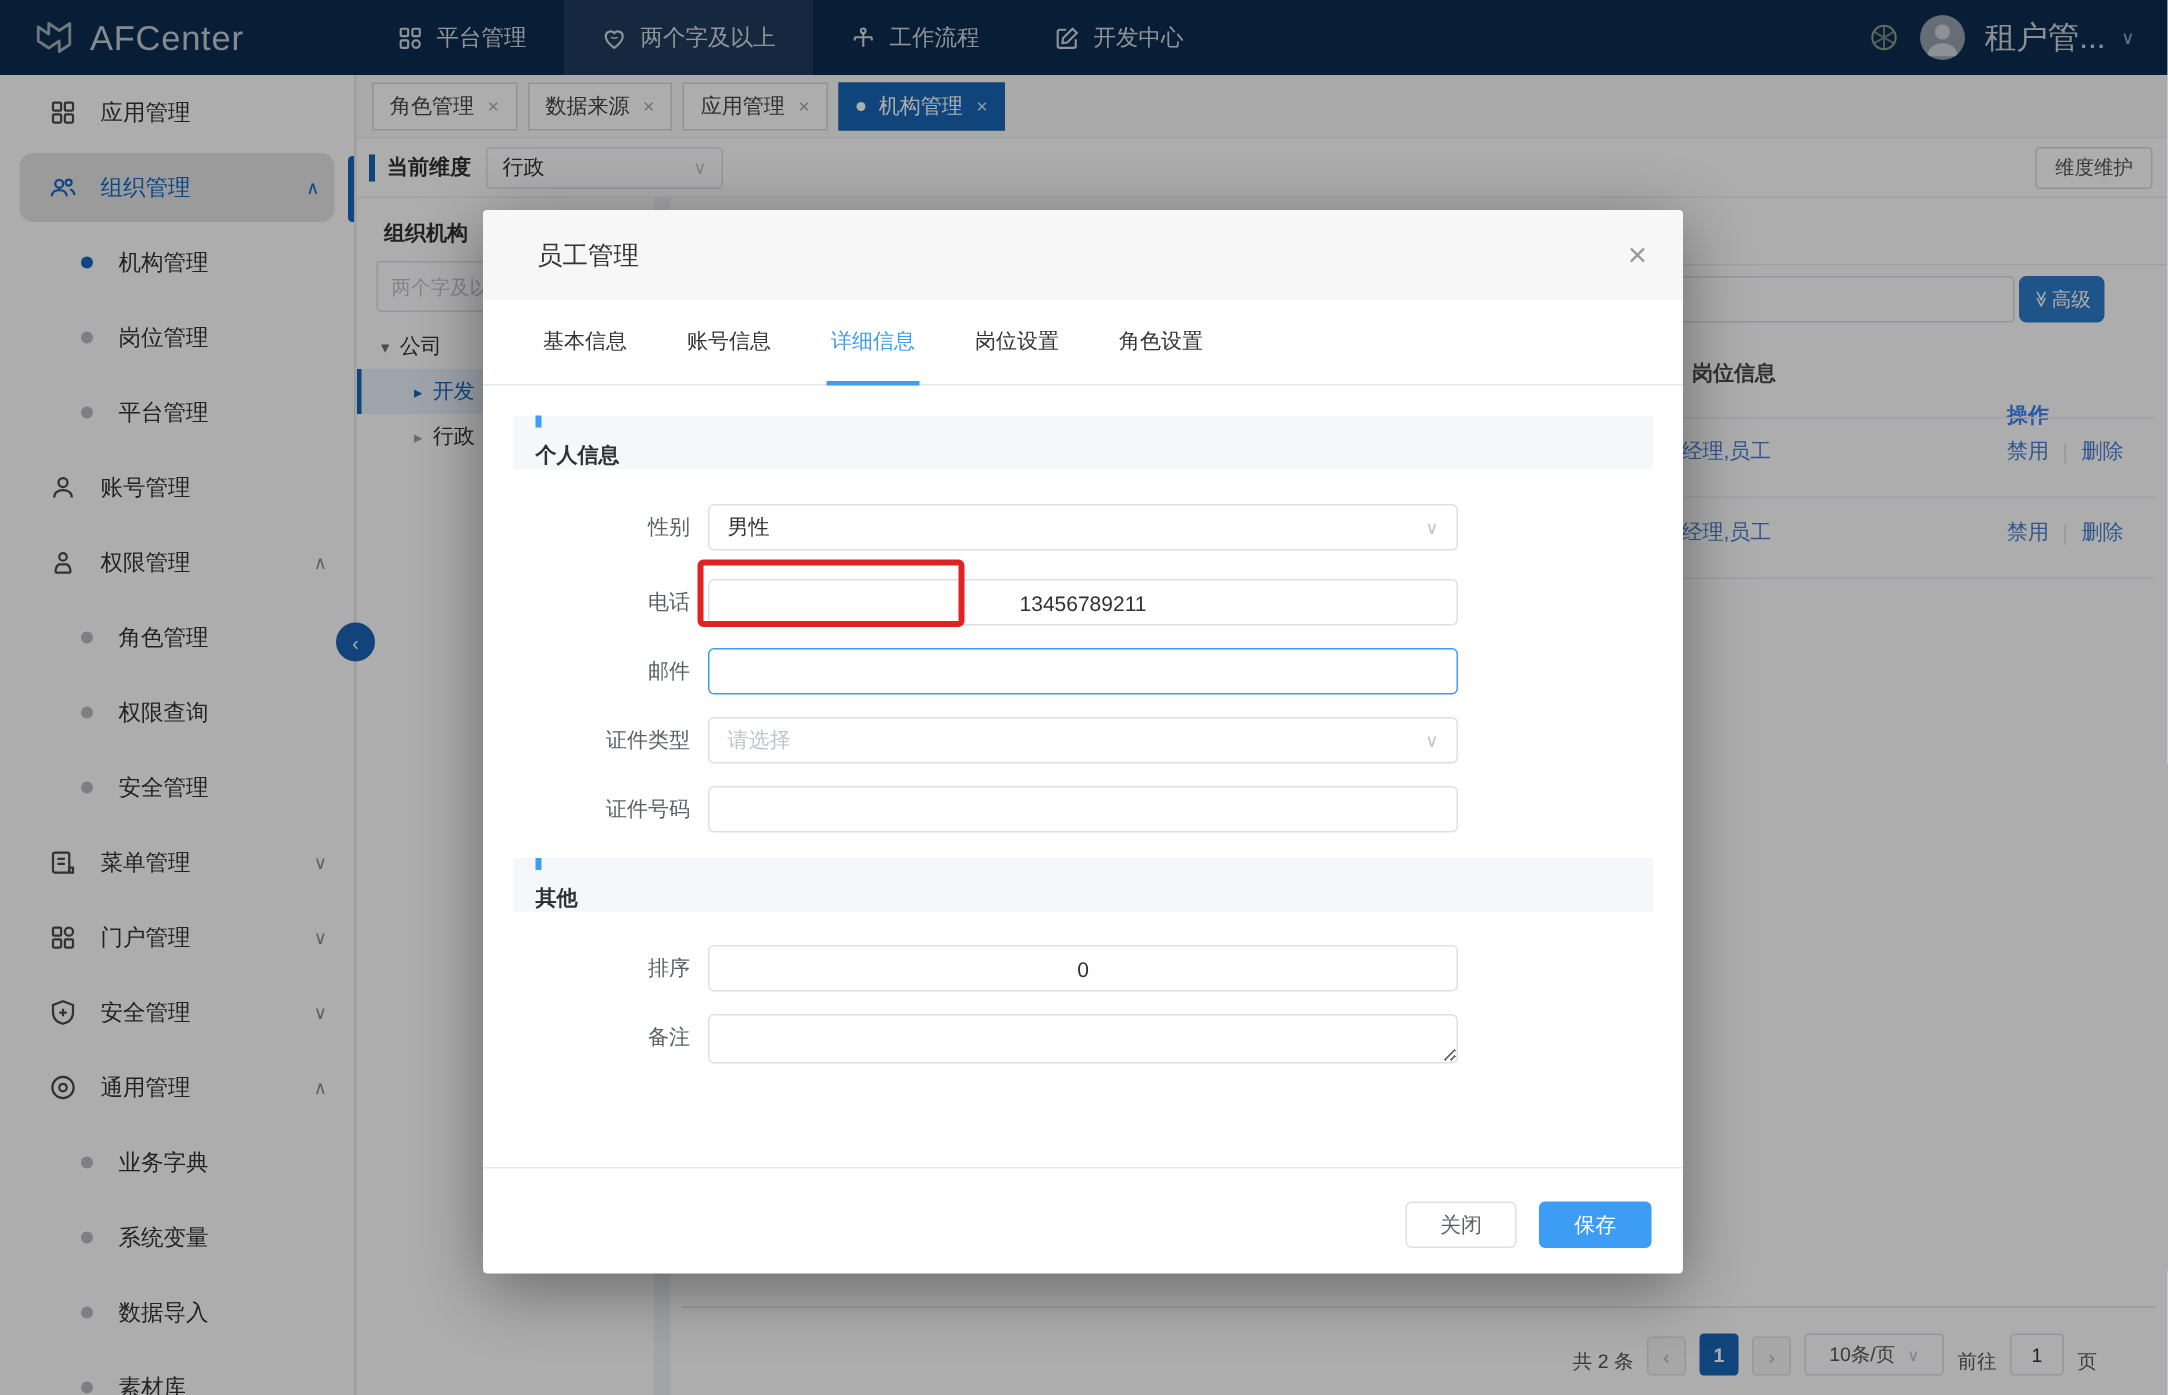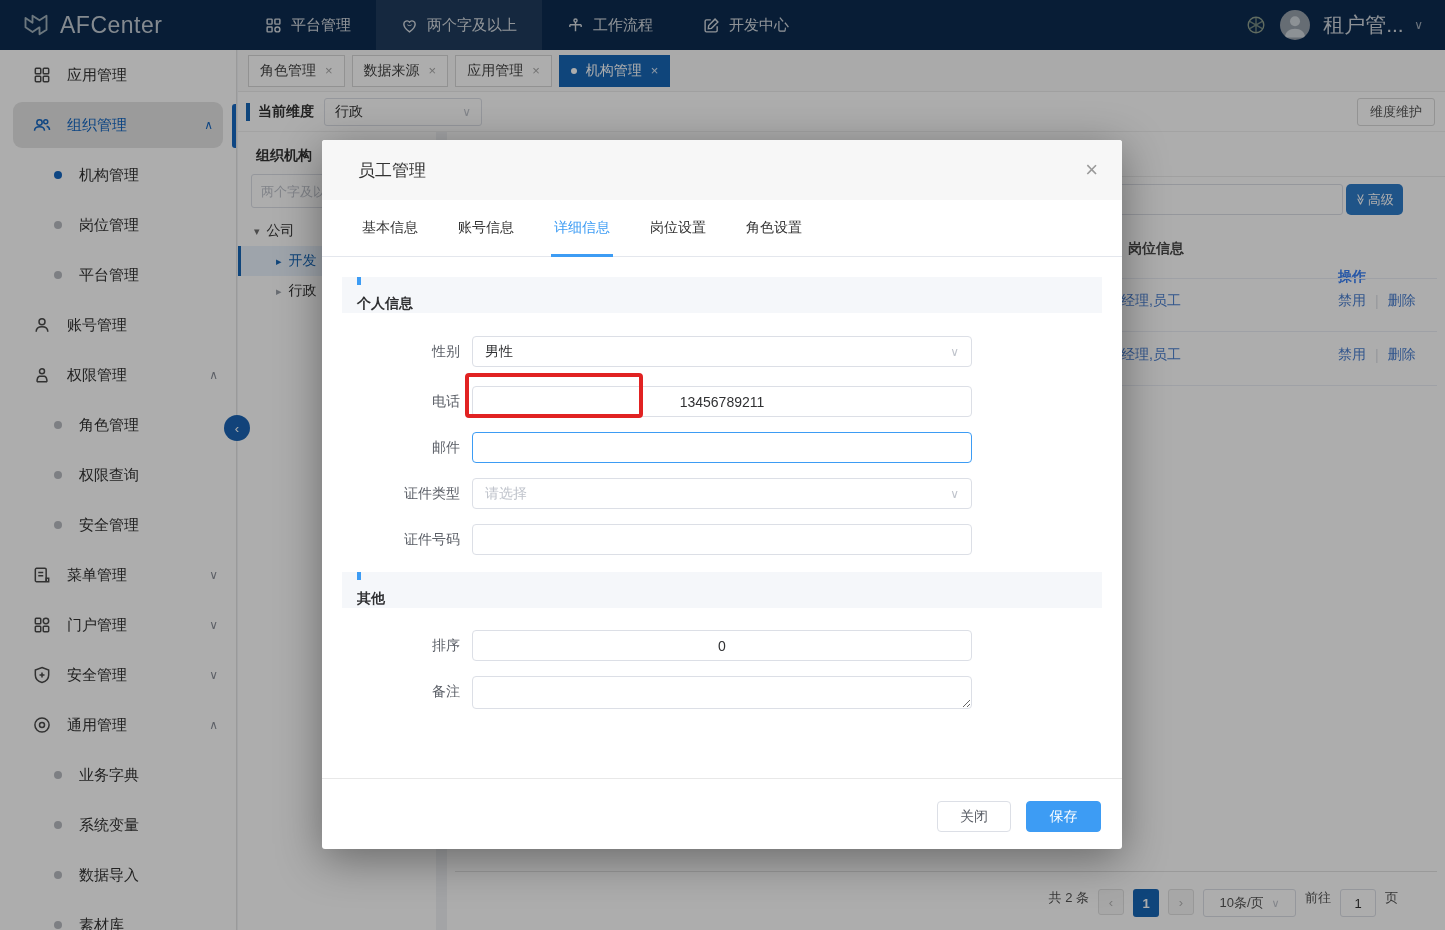--- a/index.html
+++ b/index.html
@@ -96,21 +96,21 @@
     justify-content:center; font-size:13px; gap:1px; cursor:pointer; }
   .adv-btn .dbl { display:inline-block; transform:rotate(90deg); font-size:11px; }
   .th-pos { position:absolute; left:681px; top:108px; font-weight:bold; color:#4a4a4a; }
   .th-act { position:absolute; left:891px; top:108px; font-weight:bold; color:#3b82f6;margin-top:28px; }
   .h-border { position:absolute; left:8px; right:8px; border-top:1px solid #ebeef5; }
   .cell-pos { position:absolute; left:674px; color:#4a7fd0; cursor:pointer; }
   .cell-act { position:absolute; left:891px; display:flex; gap:9px; align-items:center; }
   .cell-act a { color:#4a7fd0; text-decoration:none; cursor:pointer; }
   .cell-act .sep { color:#dcdfe6; }
   .bottom-line { position:absolute; left:8px; right:8px; top:739px; border-top:1px solid #e4e4e4; }
-  .pager { position:absolute; top:757px; right:47px; display:flex; align-items:flex-start;
+  .pager { position:absolute; top:757px; right:47px; display:flex; align-items:flex-end;
     gap:9px; color:#555; font-size:13px; }
   .pg-btn { width:26px; height:26px; border:1px solid #e0e0e0; background:#f7f7f7;
     color:#b4b4b4; display:flex; align-items:center; justify-content:center;
     border-radius:3px; cursor:pointer; font-size:13px; }
   .pg-num { min-width:26px; height:28px; background:#1766b5; color:#fff;
     display:flex; align-items:center; justify-content:center; border-radius:3px;
     font-weight:bold; cursor:pointer; }
   .pg-size { width:93px; height:28px; border:1px solid #dcdfe6; border-radius:3px;
     display:flex; align-items:center; justify-content:center; gap:8px; color:#555;
     cursor:pointer; background:#fff; }

